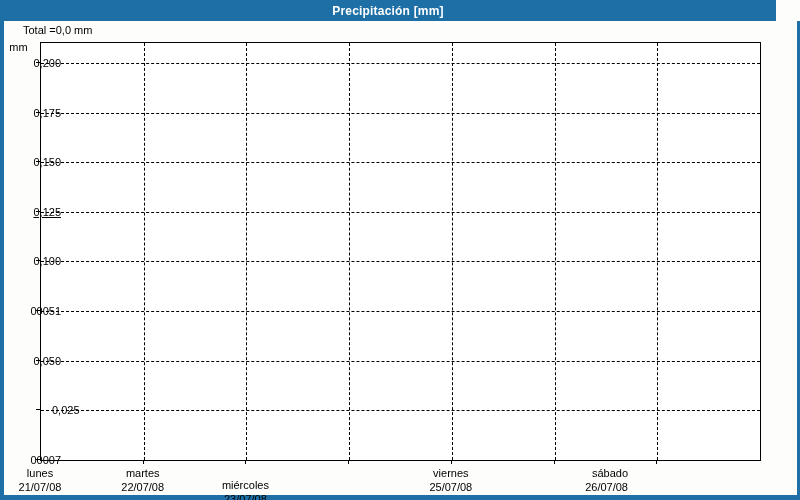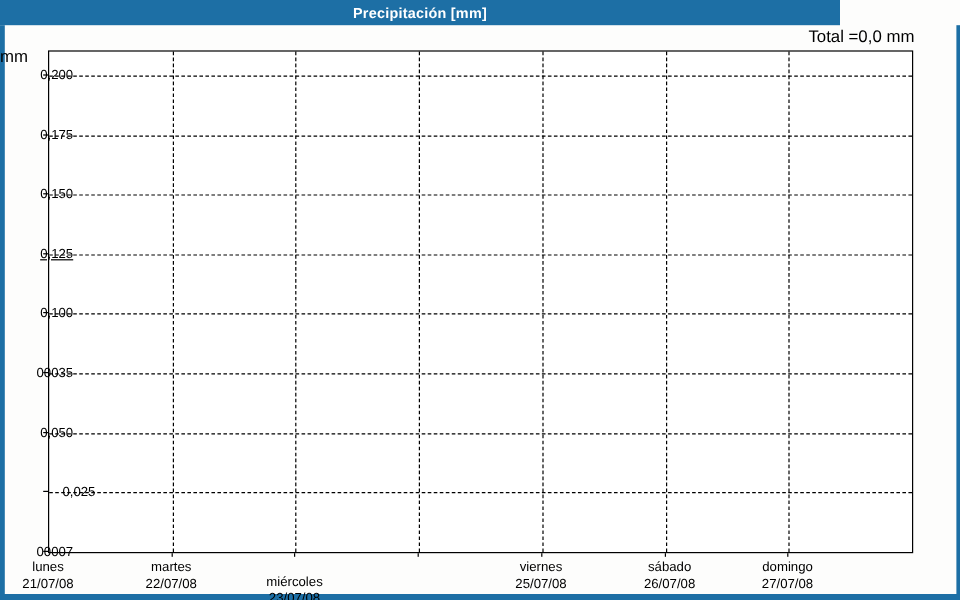--- a/index.html
+++ b/index.html
@@ -4,34 +4,34 @@
 <style>
   html,body { margin:0; padding:0; background:#e8e8e8; }
   * { box-sizing:border-box; }
   #canvas {
     position:relative; width:800px; height:500px;
     background:#fdfdfc; overflow:hidden;
     font-family:"Liberation Sans","DejaVu Sans",sans-serif;
     color:#000;
   }
   .titlebar {
-    position:absolute; top:0; left:0; width:700px; height:21px;
+    position:absolute; top:0; left:0; width:776px; height:21px;
     display:flex; align-items:center; justify-content:center;
   }
   .titlebar .title-text { color:#fff; font-size:12px; font-weight:bold; letter-spacing:0.2px; }
   .border-left  { position:absolute; left:0;  top:21px; bottom:0; width:4px; }
   .border-right { position:absolute; right:0; top:21px; bottom:0; width:3px; }
   .border-bottom{ position:absolute; left:0; right:0; bottom:0; height:5px; }
   .total-label {
-    position:absolute; top:24px; left:0; width:762px; text-align:right;
-    font-size:14px; line-height:13px;padding-left:23px;
+    position:absolute; top:24px; left:0; width:762px; text-align:left;
+    font-size:11px; line-height:13px;padding-left:23px;
   }
   .y-unit-label {
-    position:absolute; top:41px; left:0; width:37px; text-align:left;
-    font-size:14px; line-height:13px;
+    position:absolute; top:41px; left:0; width:37px; text-align:center;
+    font-size:11px; line-height:13px;
   }
   #plot {
     position:absolute; left:40px; top:42px; width:721px; height:419px;
     border:1px solid #000; background:#fff;
   }
   .hgrid { position:absolute; left:0; width:100%; height:0; border-top:1px dashed #000; }
   .vgrid { position:absolute; top:0; height:100%; width:0; border-left:1px dashed #000; }
   .ytick-label {
     position:absolute; left:0; width:37px; text-align:right;
     font-size:11px; line-height:14px;margin-left:24px;
@@ -83,33 +83,32 @@
 <div class="ytick-label" style="top: 55.8571px;">0,200</div>
     <div class="ytick-mark" style="top: 61.8571px;"></div>
     <div class="ytick-label" style="top: 105.5px;">0,175</div>
     <div class="ytick-mark" style="top: 111.5px;"></div>
     <div class="ytick-label" style="top: 155.143px;">0,150</div>
     <div class="ytick-mark" style="top: 161.143px;"></div>
     <div class="ytick-label" style="top: 204.786px; text-decoration: underline;">0,125</div>
     <div class="ytick-mark" style="top: 210.786px;"></div>
     <div class="ytick-label" style="top: 254.429px;">0,100</div>
     <div class="ytick-mark" style="top: 260.429px;"></div>
-    <div class="ytick-label" style="top: 304.071px;">00035</div>
+    <div class="ytick-label" style="top: 304.071px;">00051</div>
     <div class="ytick-mark" style="top: 310.071px;"></div>
     <div class="ytick-label" style="top: 353.714px;">0,050</div>
     <div class="ytick-mark" style="top: 359.714px;"></div>
     <div class="ytick-label" style="top: 403.357px; padding-left: 28px;">0,025</div>
     <div class="ytick-mark" style="top: 409.357px;"></div>
     <div class="ytick-label" style="top: 453px;">00007</div>
     <div class="ytick-mark" style="top: 459px;"></div>
     <div class="xtick-mark" style="left: 142.714px;"></div>
     <div class="xtick-mark" style="left: 245.429px;"></div>
     <div class="xtick-mark" style="left: 348.143px;"></div>
     <div class="xtick-mark" style="left: 450.857px;"></div>
     <div class="xtick-mark" style="left: 553.571px;"></div>
     <div class="xtick-mark" style="left: 656.286px;"></div>
     <div class="day-label" style="left: 40px;"><span>lunes</span><span class="date">21/07/08</span></div>
     <div class="day-label" style="left: 142.714px;"><span>martes</span><span class="date">22/07/08</span></div>
     <div class="day-label" style="left: 245.429px; margin-top: 12px;"><span>miércoles</span><span class="date">23/07/08</span></div>
     <div class="day-label" style="left: 450.857px;"><span>viernes</span><span class="date">25/07/08</span></div>
-    <div class="day-label" style="left: 558px;"><span>sábado</span><span class="date">26/07/08</span></div>
-    <div class="day-label" style="left: 656.286px;"><span>domingo</span><span class="date">27/07/08</span></div>
+    <div class="day-label" style="left: 580px; text-align: right;"><span>sábado</span><span class="date">26/07/08</span></div>
   </div>
 
 </body></html>

